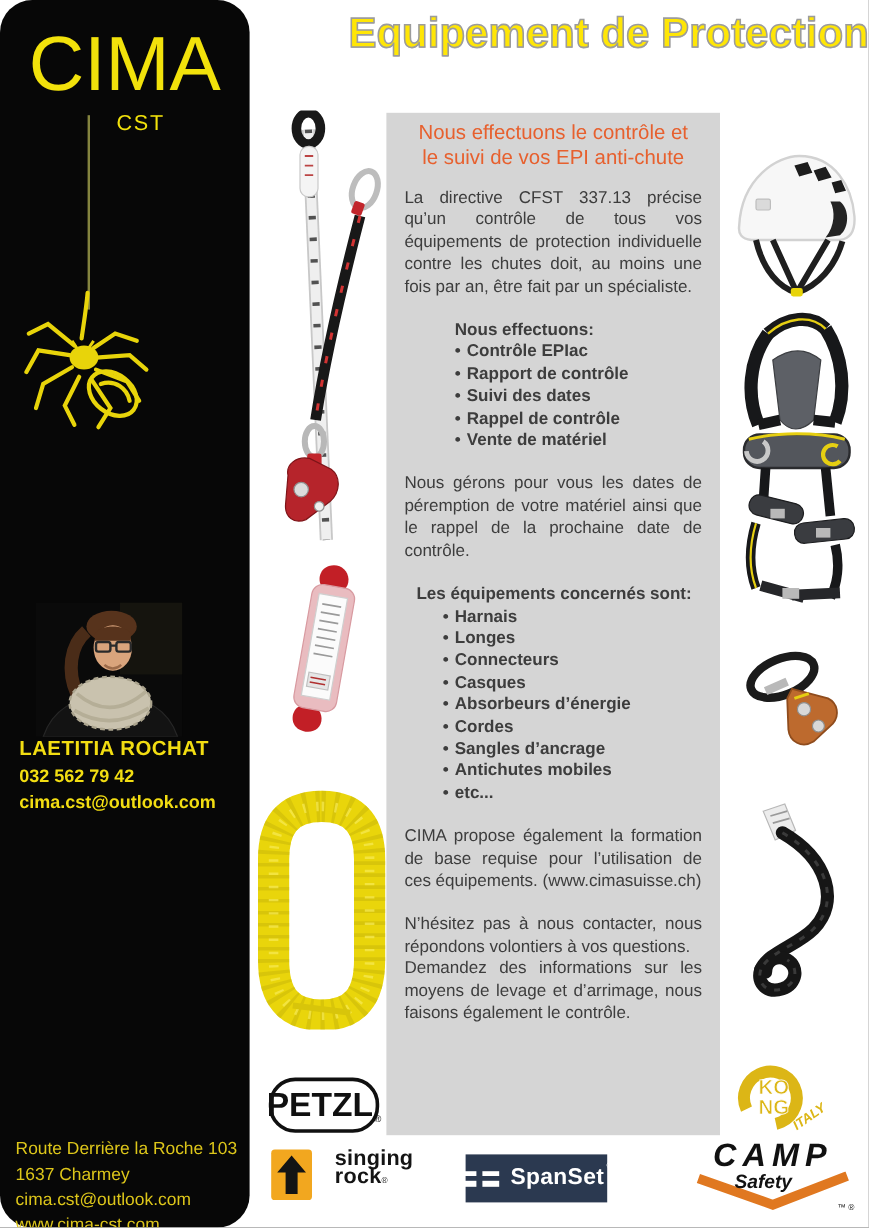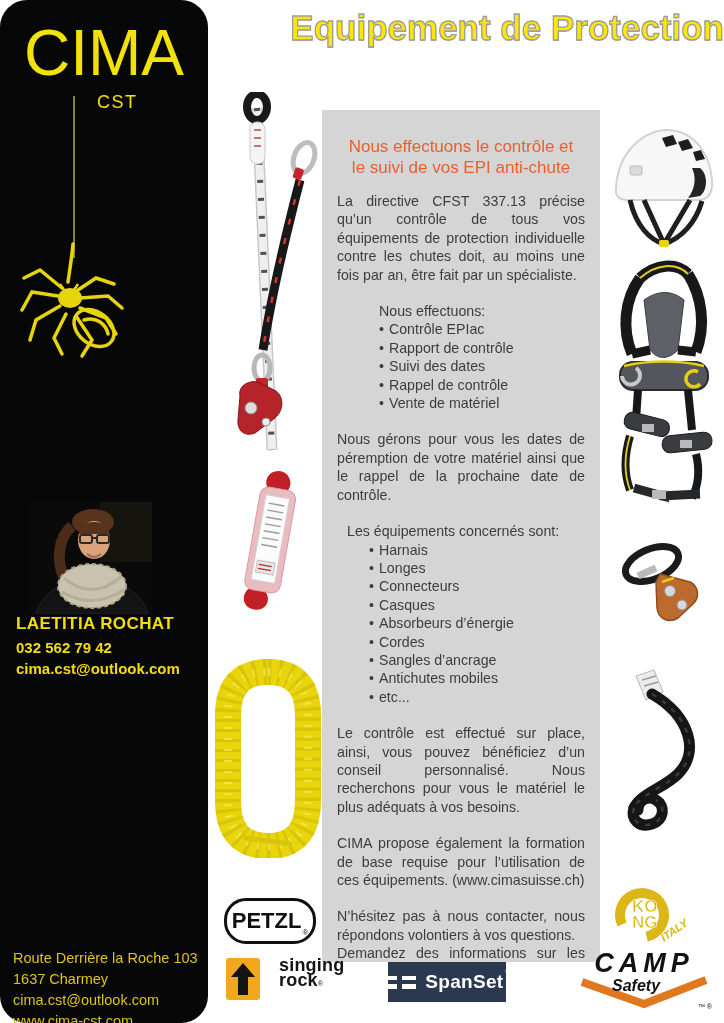--- a/index.html
+++ b/index.html
@@ -18,39 +18,39 @@
   .contact .name{font-size:17px;font-weight:700;letter-spacing:.4px;}
   .contact .phone{font-size:15px;font-weight:700;margin-top:5px;}
   .contact .email{font-size:15px;font-weight:700;margin-top:4px;}
   .side-footer{position:absolute;left:13px;top:948px;color:#ddc61a;font-size:14.5px;
                line-height:21px;font-weight:400;}
   
   .title{position:absolute;left:208px;top:8px;width:516px;text-align:right;
          font-size:35px;line-height:40px;font-weight:700;color:#ffe606;
          -webkit-text-stroke:1.3px #9c9c9c;text-shadow:0 1px 0 #bcbcbc;}
   
-  .panel{position:absolute;left:322px;top:110px;width:278px;height:852px;background:#d5d5d5;
-         box-sizing:border-box;padding:24px 15px;color:#3d3d3d;font-size:14.2px;
+  .panel{position:absolute;left:322px;top:94px;width:278px;height:852px;background:#d5d5d5;
+         box-sizing:border-box;padding:4px 15px;color:#3d3d3d;font-size:14.2px;
          line-height:18.4px;overflow:hidden;}
   .panel-heading{color:#e7602e;font-size:17px;line-height:21px;text-align:center;
                  margin:2px 0 14px 0;}
   .panel p{margin:0 0 18px 0;text-align:justify;}
   .panel p.tight{margin-bottom:0;}
-  .list-block{margin:0 0 18px 0;}
+  .list-block{margin:0 0 18px 0;font-weight:bold;}
   .lb1 .lt{margin-left:42px;}
   .lb1 .li{margin-left:42px;}
   .lb2 .lt{margin-left:10px;}
   .lb2 .li{margin-left:32px;}
   .li .b{margin-right:5px;}
   
   .prod{position:absolute;}
   
   .petzl{position:absolute;left:224px;top:898px;width:86px;height:40px;border:3px solid #101010;
          border-radius:22px;display:flex;align-items:center;justify-content:center;background:#fff;}
-  .petzl .txt{font-size:22px;font-weight:800;color:#101010;letter-spacing:0;}
+  .petzl .txt{font-size:28px;font-weight:800;color:#101010;letter-spacing:0;}
   .petzl .reg{font-size:8px;color:#101010;align-self:flex-end;margin:0 0 4px 1px;}
   .singingrock{position:absolute;left:226px;top:958px;display:flex;align-items:flex-start;gap:13px;}
   .sr-box{width:34px;height:42px;background:#f2a71f;border-radius:3px;position:relative;}
   .sr-text{margin-left:6px;color:#141414;font-weight:800;font-size:18px;line-height:14.5px;
            letter-spacing:.2px;}
   .sr-text .reg{font-size:7px;font-weight:400;vertical-align:baseline;}
   .spanset{position:absolute;left:388px;top:962px;width:118px;height:40px;background:#2b3950;
            display:flex;align-items:center;justify-content:center;}
   .ss-bars{display:flex;gap:5px;margin-right:9px;}
   .ss-eq{display:flex;flex-direction:column;gap:4px;}
@@ -160,21 +160,20 @@
       <div class="li"><span class="b">•</span><span>Longes</span></div>
       <div class="li"><span class="b">•</span><span>Connecteurs</span></div>
       <div class="li"><span class="b">•</span><span>Casques</span></div>
       <div class="li"><span class="b">•</span><span>Absorbeurs d’énergie</span></div>
       <div class="li"><span class="b">•</span><span>Cordes</span></div>
       <div class="li"><span class="b">•</span><span>Sangles d’ancrage</span></div>
       <div class="li"><span class="b">•</span><span>Antichutes mobiles</span></div>
       <div class="li"><span class="b">•</span><span>etc...</span></div>
     </div>
 
-    <p>Le contrôle est effectué sur place, ainsi, vous pouvez bénéficiez d’un conseil personnalisé. Nous recherchons pour vous le matériel le plus adéquats à vos besoins.</p>
     <p>CIMA propose également la formation de base requise pour l’utilisation de ces équipements. (www.cimasuisse.ch)</p>
     <p class="tight">N’hésitez pas à nous contacter, nous répondons volontiers à vos questions.</p>
     <p>Demandez des informations sur les moyens de levage et d’arrimage, nous faisons également le contrôle.</p>
   </section>
 
   <svg class="prod" style="left:214px;top:92px;" width="106" height="360" viewBox="0 0 106 360">
     <path d="M43,16 L58,358" stroke="#c8c8c8" stroke-width="11" fill="none"></path>
     <path d="M43,16 L58,358" stroke="#efefef" stroke-width="8" fill="none"></path>
     <path d="M43,16 L58,358" stroke="#2a2a2a" stroke-width="6" fill="none" stroke-dasharray="3 15" opacity=".8"></path>
     <ellipse cx="43" cy="15" rx="10" ry="13" fill="none" stroke="#191919" stroke-width="8"></ellipse>

